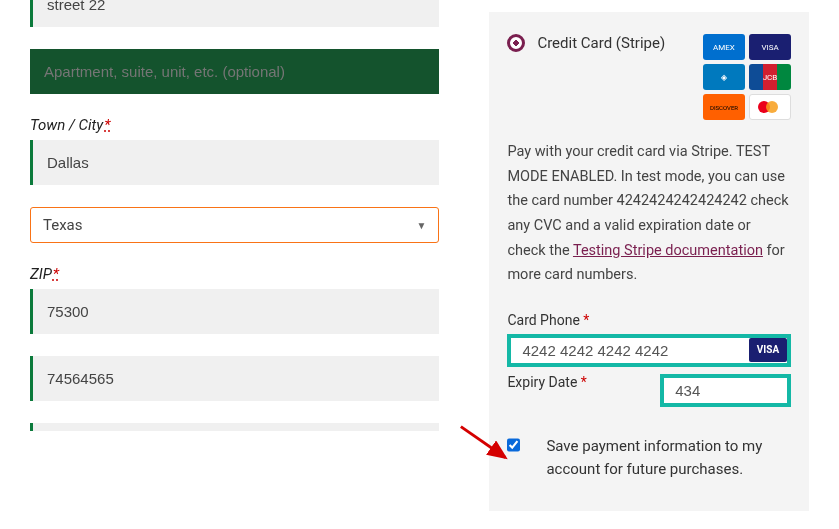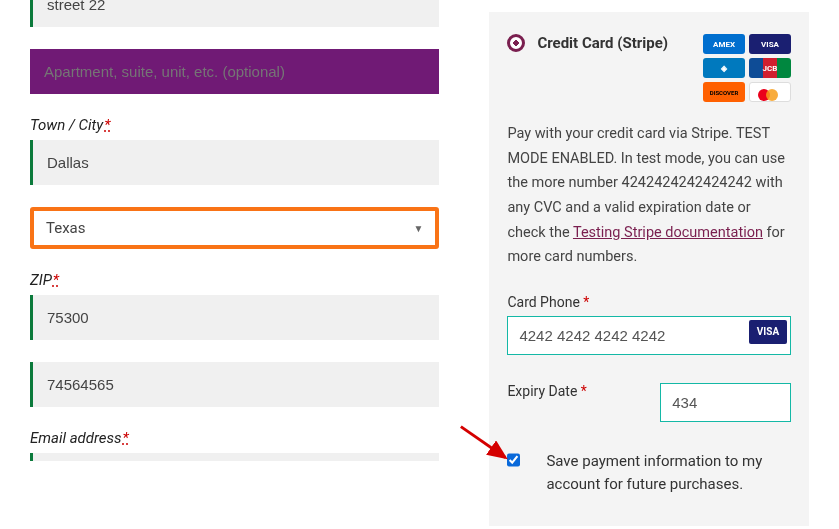--- a/index.html
+++ b/index.html
@@ -4,44 +4,44 @@
   <style>
     * { box-sizing: border-box; margin: 0; padding: 0; }
     body { font-family: -apple-system, BlinkMacSystemFont, "Segoe UI", Roboto, Arial, sans-serif; font-size: 14px; color: #333; width: 839px; height: 529px; overflow: hidden; background: #fff; position: relative; }
     .container { display: flex; gap: 50px; padding: 0 30px; }
     .left { width: 410px; }
     .right { width: 320px; background: #f4f4f4; padding: 22px 18px 30px 18px; margin-top: 12px; position: relative; }
     .field-group { margin-bottom: 22px; }
     .field-label { display: block; font-size: 15px; color: #222; margin-bottom: 6px; font-style: italic; }
     .req { color: #c00; text-decoration: underline dotted; margin-left: 1px; }
     .input-filled { background: #f0f0f0; border: none; border-left: 3px solid #0b7a3b; padding: 14px 14px; font-size: 15px; color: #444; width: 100%; display: block; }
-    .input-plain { background: #701a75; border: none; padding: 14px 14px; font-size: 15px; color: #999; width: 100%; display: block; }
+    .input-plain { background: #14532d; border: none; padding: 14px 14px; font-size: 15px; color: #999; width: 100%; display: block; }
     .select-wrap { position: relative; }
-    .select-box { width: 100%; background: #fff; border: 4px solid #f97316; border-radius: 3px; padding: 8px 12px; font-size: 15px; color: #444; cursor: pointer; display: flex; justify-content: space-between; align-items: center; }
+    .select-box { width: 100%; background: #fff; border: 1px solid #f97316; border-radius: 3px; padding: 8px 12px; font-size: 15px; color: #444; cursor: pointer; display: flex; justify-content: space-between; align-items: center; }
     .select-arrow { color: #666; font-size: 10px; }
     .radio-row { display: flex; align-items: flex-start; justify-content: space-between; margin-bottom: 20px; }
     .radio-left { display: flex; align-items: center; gap: 12px; }
     .radio-circle { width: 18px; height: 18px; border: 3px solid #7a1f4f; border-radius: 50%; background: radial-gradient(circle, #7a1f4f 30%, #fff 32%); }
-    .radio-label { font-size: 15px; color: #333; font-weight: 700; }
+    .radio-label { font-size: 15px; color: #333; font-weight: 400; }
     .card-logos { display: flex; flex-wrap: wrap; gap: 4px; width: 94px; justify-content: flex-end; }
-    .card-logo { width: 42px; height: 20px; border-radius: 3px; display: flex; align-items: center; justify-content: center; font-size: 8px; font-weight: bold; color: #fff; }
+    .card-logo { width: 42px; height: 26px; border-radius: 3px; display: flex; align-items: center; justify-content: center; font-size: 8px; font-weight: normal; color: #fff; }
     .amex { background: #006fcf; }
     .visa { background: #1a1f71; }
     .diners { background: #0079be; }
     .jcb { background: linear-gradient(90deg, #0e4c96 33%, #d11f2f 33% 66%, #00873f 66%); }
     .discover { background: #ff6000; color: #000; font-size: 6px; }
     .mc { background: #fff; border: 1px solid #ddd; position: relative; }
     .mc::before { content: ""; position: absolute; left: 8px; top: 6px; width: 12px; height: 12px; background: #eb001b; border-radius: 50%; }
     .mc::after { content: ""; position: absolute; left: 16px; top: 6px; width: 12px; height: 12px; background: #f79e1b; border-radius: 50%; opacity: .85; }
     .desc-text { font-size: 14.5px; line-height: 1.7; color: #444; margin-bottom: 24px; }
     .link { color: #7a1f4f; text-decoration: underline; cursor: pointer; }
     .cc-label { font-size: 14px; color: #333; margin-bottom: 6px; }
     .cc-req { color: #c00; }
-    .cc-input { width: 100%; border: 1px solid #14b8a6; background: #fff; padding: 10px 11px; font-size: 15px; color: #555; }
-    .cc-row { display: flex; gap: 22px; margin-top: 28px; }
+    .cc-input { width: 100%; border: 4px solid #14b8a6; background: #fff; padding: 4px 11px; font-size: 15px; color: #555; }
+    .cc-row { display: flex; gap: 22px; margin-top: 7px; }
     .cc-col { flex: 1; }
     .save-row { display: flex; align-items: flex-start; gap: 26px; margin-top: 28px; }
     .save-text { font-size: 15px; line-height: 1.55; color: #333; }
     input[type=checkbox] { width: 16px; height: 16px; accent-color: #0969da; margin-top: 2px; }
     .card-input-wrap { position: relative; }
     .card-badge { position: absolute; right: 4px; top: 4px; width: 38px; height: 24px; background: #1a1f71; color: #fff; font-size: 10px; font-weight: bold; display: flex; align-items: center; justify-content: center; border-radius: 2px; }
     .arrow { position: absolute; left: 457px; top: 420px; width: 58px; height: 46px; pointer-events: none; }
     .trunc-top { margin-top: -18px; }
   </style>
 </head>
@@ -75,21 +75,20 @@
     <div class="field-group">
       <label class="field-label"><span>ZIP</span><span class="req">*</span></label>
       <input class="input-filled" value="75300" style="">
     </div>
 
     <div class="field-group">
       <input class="input-filled" value="74564565" style="">
     </div>
 
     <div class="field-group" style="margin-bottom:0">
-      <label class="field-label"><span>Email address</span><span class="req">*</span></label>
       <input class="input-filled" style="height: 8px; padding: 4px 14px;">
     </div>
 
   </div>
 
   <div class="right">
     <div class="radio-row">
       <div class="radio-left">
         <span class="radio-circle"></span>
         <span class="radio-label">Credit Card (Stripe)</span>
@@ -98,21 +97,21 @@
         <span class="card-logo amex">AMEX</span>
         <span class="card-logo visa">VISA</span>
         <span class="card-logo diners">◈</span>
         <span class="card-logo jcb">JCB</span>
         <span class="card-logo discover">DISCOVER</span>
         <span class="card-logo mc"></span>
       </div>
     </div>
 
     <p class="desc-text">
-      <span>Pay with your credit card via Stripe. TEST MODE ENABLED. In test mode, you can use the more number 4242424242424242 with any CVC and a valid expiration date or check the </span><a class="link">Testing Stripe documentation</a><span> for more card numbers.</span>
+      <span>Pay with your credit card via Stripe. TEST MODE ENABLED. In test mode, you can use the card number 4242424242424242 check any CVC and a valid expiration date or check the </span><a class="link">Testing Stripe documentation</a><span> for more card numbers.</span>
     </p>
 
     <div>
       <div class="cc-label"><span>Card Phone</span> <span class="cc-req">*</span></div>
       <div class="card-input-wrap">
         <input class="cc-input" value="4242 4242 4242 4242" style="">
         <span class="card-badge">VISA</span>
       </div>
     </div>
 

